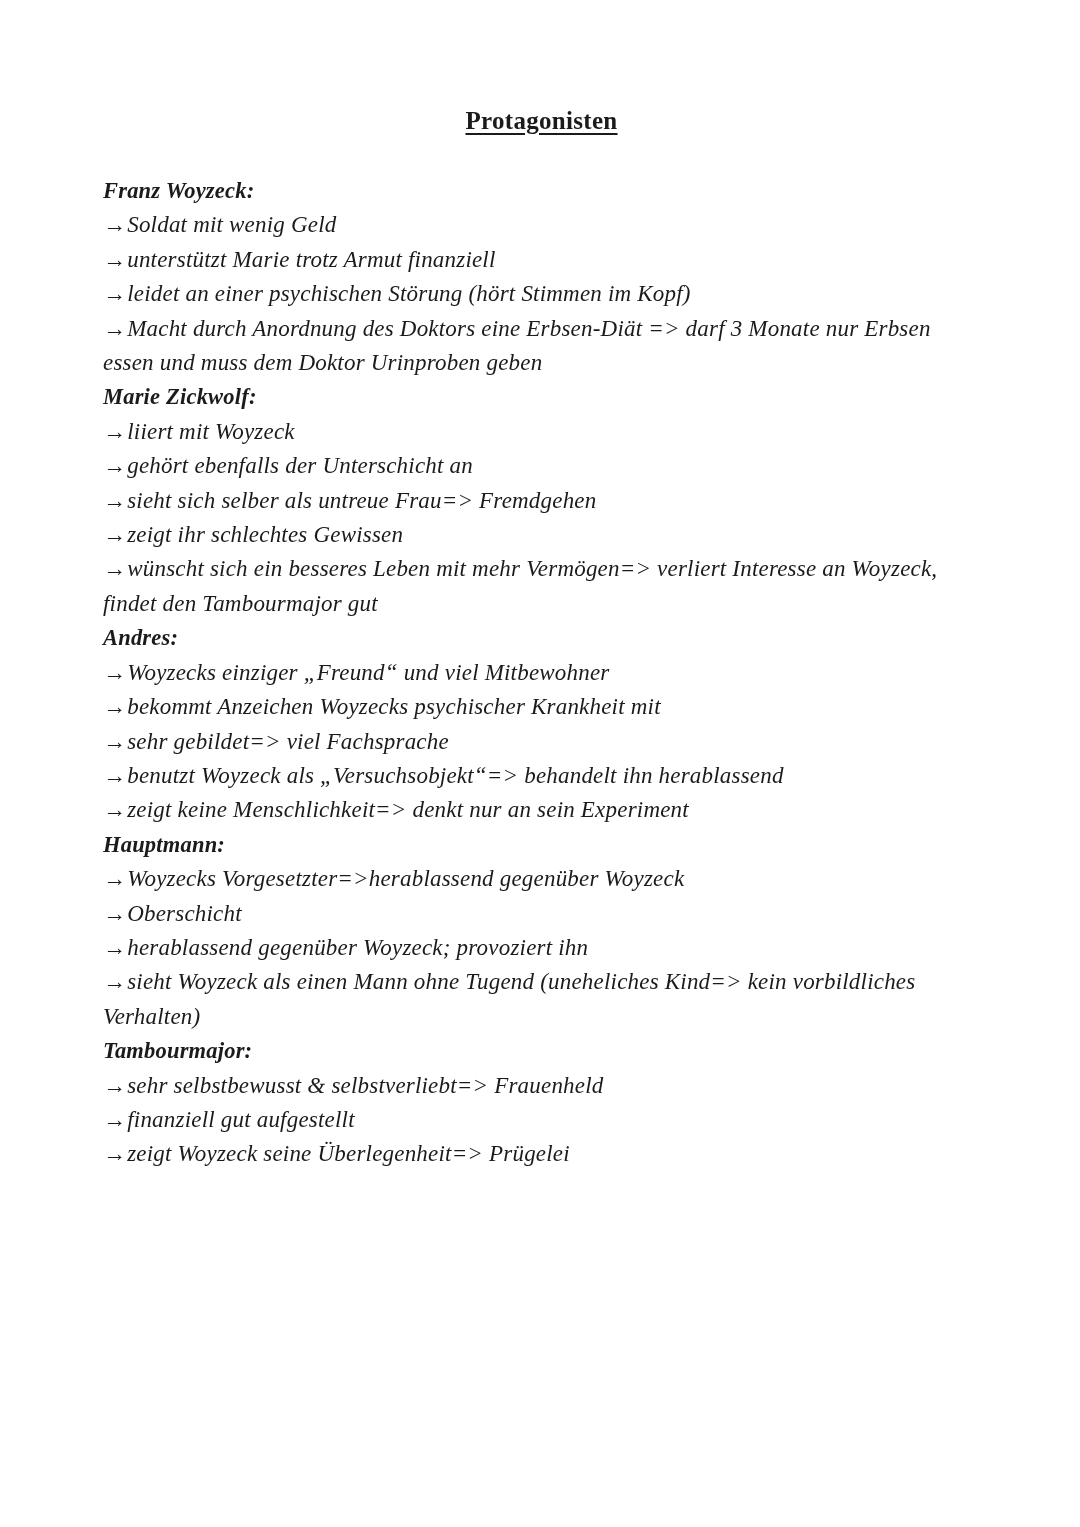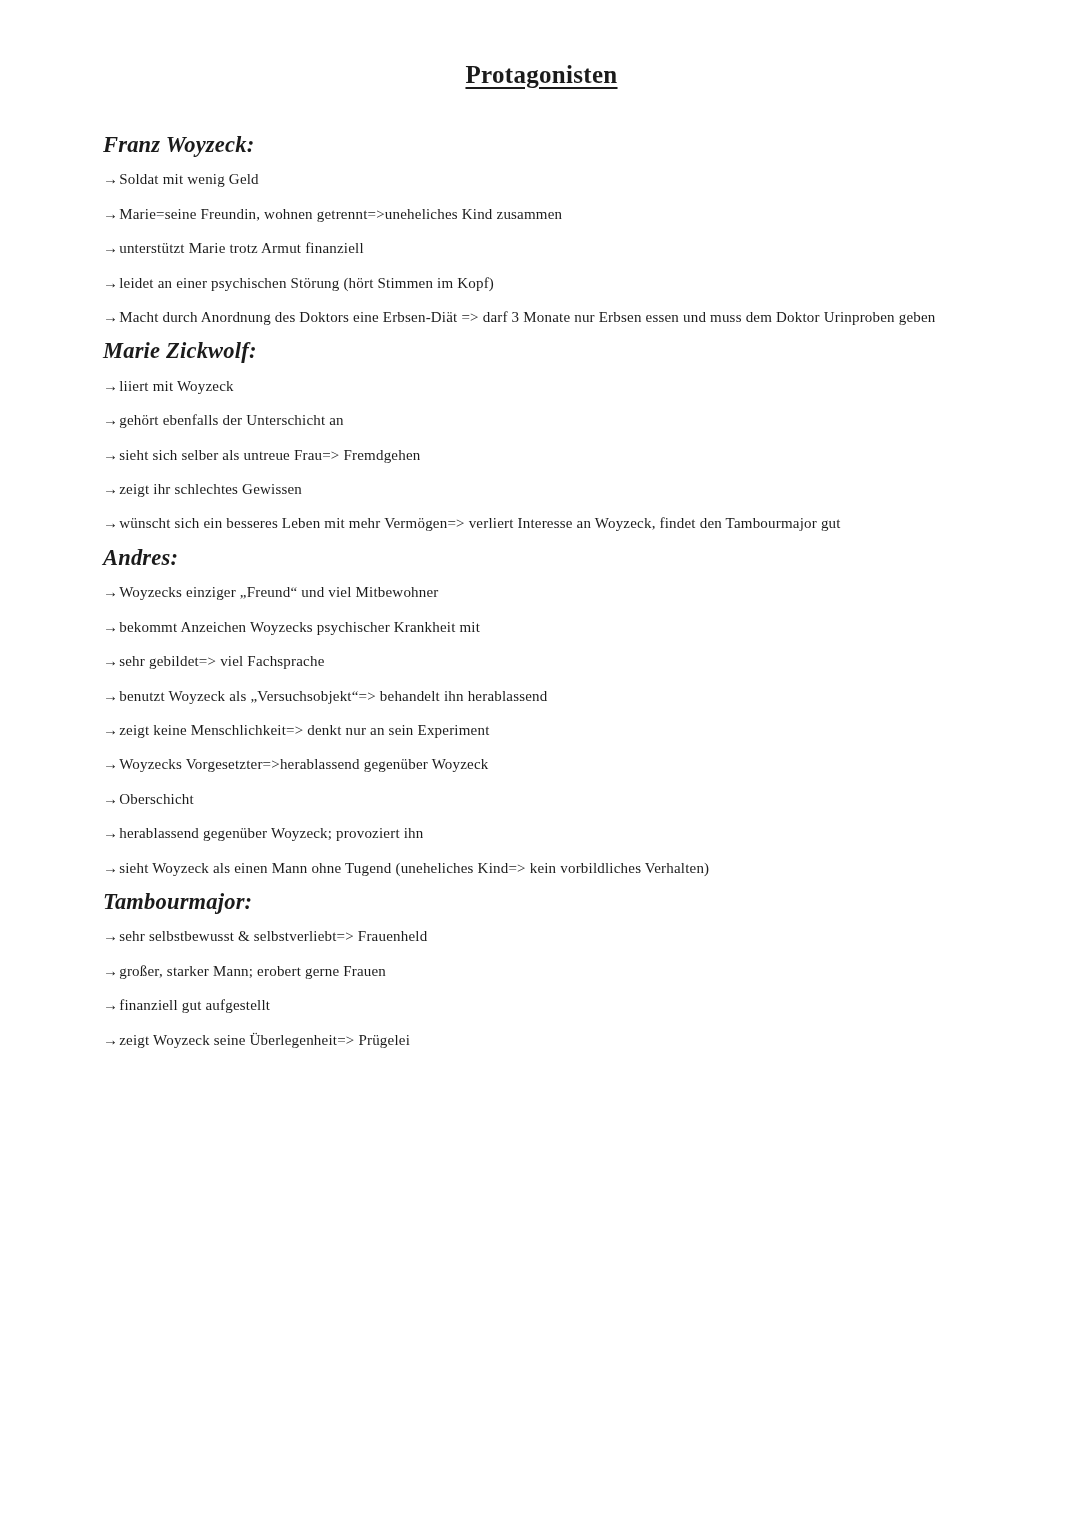--- a/index.html
+++ b/index.html
@@ -11,21 +11,21 @@
   body {
     width: 1080px;
     height: 1527px;
     font-family: "Liberation Serif", serif;
     color: #1b1b1b;
     overflow: hidden;
   }
   .page {
     width: 1080px;
     height: 1527px;
-    padding: 60px 100px 0 103px;
+    padding: 106px 100px 0 103px;
   }
   .doc-title {
     text-align: center;
     font-size: 25px;
     line-height: 30px;
     text-decoration: underline;
     text-underline-offset: 4px;
     margin: 0 0 38px 0;
     letter-spacing: 0.3px;
   }
@@ -33,56 +33,56 @@
     width: 880px;
   }
   .section-heading {
     font-weight: bold;
     font-style: italic;
     font-size: 22.5px;
     line-height: 34.4px;
     letter-spacing: 0.2px;
   }
   .bullet-item {
-    font-size: 15px;
+    font-size: 23px;
     line-height: 34.4px;
     letter-spacing: 0.2px;
+    font-style: italic;
   }
   .arrow {
     display: inline;
     padding-right: 1px;
   }
 </style>
 </head>
 <body>
 
 <div class="page">
   <h1 class="doc-title">Protagonisten</h1>
   <div class="doc-body" id="doc-body">
       <div class="section-heading">Franz Woyzeck:</div>
       <div class="bullet-item"><span class="arrow">→</span><span>Soldat mit wenig Geld</span></div>
-      <div class="bullet-item"><span class="arrow">→</span><span>Marie=seine Freundin, wohnen getrennt=&gt;uneheliches Kind zusammen</span></div>
       <div class="bullet-item"><span class="arrow">→</span><span>unterstützt Marie trotz Armut finanziell</span></div>
       <div class="bullet-item"><span class="arrow">→</span><span>leidet an einer psychischen Störung (hört Stimmen im Kopf)</span></div>
       <div class="bullet-item"><span class="arrow">→</span><span>Macht durch Anordnung des Doktors eine Erbsen-Diät =&gt; darf 3 Monate nur Erbsen essen und muss dem Doktor Urinproben geben</span></div>
       <div class="section-heading">Marie Zickwolf:</div>
       <div class="bullet-item"><span class="arrow">→</span><span>liiert mit Woyzeck</span></div>
       <div class="bullet-item"><span class="arrow">→</span><span>gehört ebenfalls der Unterschicht an</span></div>
       <div class="bullet-item"><span class="arrow">→</span><span>sieht sich selber als untreue Frau=&gt; Fremdgehen</span></div>
       <div class="bullet-item"><span class="arrow">→</span><span>zeigt ihr schlechtes Gewissen</span></div>
       <div class="bullet-item"><span class="arrow">→</span><span>wünscht sich ein besseres Leben mit mehr Vermögen=&gt; verliert Interesse an Woyzeck, findet den Tambourmajor gut</span></div>
       <div class="section-heading">Andres:</div>
       <div class="bullet-item"><span class="arrow">→</span><span>Woyzecks einziger „Freund“ und viel Mitbewohner</span></div>
       <div class="bullet-item"><span class="arrow">→</span><span>bekommt Anzeichen Woyzecks psychischer Krankheit mit</span></div>
       <div class="bullet-item"><span class="arrow">→</span><span>sehr gebildet=&gt; viel Fachsprache</span></div>
       <div class="bullet-item"><span class="arrow">→</span><span>benutzt Woyzeck als „Versuchsobjekt“=&gt; behandelt ihn herablassend</span></div>
       <div class="bullet-item"><span class="arrow">→</span><span>zeigt keine Menschlichkeit=&gt; denkt nur an sein Experiment</span></div>
+      <div class="section-heading">Hauptmann:</div>
       <div class="bullet-item"><span class="arrow">→</span><span>Woyzecks Vorgesetzter=&gt;herablassend gegenüber Woyzeck</span></div>
       <div class="bullet-item"><span class="arrow">→</span><span>Oberschicht</span></div>
       <div class="bullet-item"><span class="arrow">→</span><span>herablassend gegenüber Woyzeck; provoziert ihn</span></div>
       <div class="bullet-item"><span class="arrow">→</span><span>sieht Woyzeck als einen Mann ohne Tugend (uneheliches Kind=&gt; kein vorbildliches Verhalten)</span></div>
       <div class="section-heading">Tambourmajor:</div>
       <div class="bullet-item"><span class="arrow">→</span><span>sehr selbstbewusst &amp; selbstverliebt=&gt; Frauenheld</span></div>
-      <div class="bullet-item"><span class="arrow">→</span><span>großer, starker Mann; erobert gerne Frauen</span></div>
       <div class="bullet-item"><span class="arrow">→</span><span>finanziell gut aufgestellt</span></div>
       <div class="bullet-item"><span class="arrow">→</span><span>zeigt Woyzeck seine Überlegenheit=&gt; Prügelei</span></div>
     </div>
 </div>
 
 </body></html>

